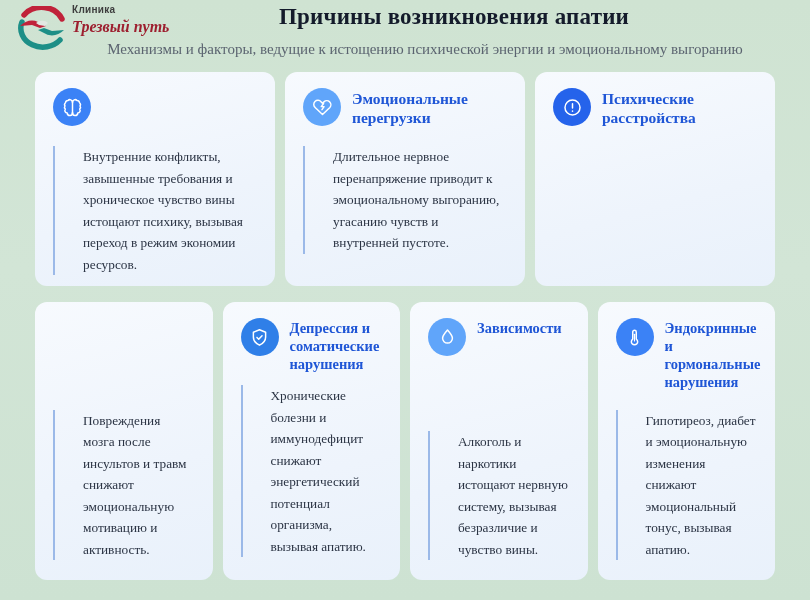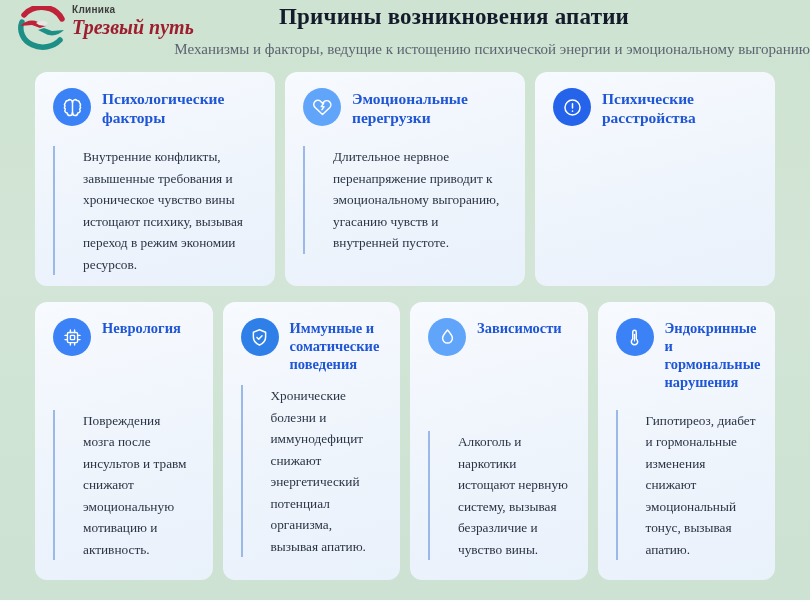--- a/index.html
+++ b/index.html
@@ -51,21 +51,21 @@
     font-size: 10px;
     font-weight: bold;
     color: #3d3d3d;
     letter-spacing: .3px;
     line-height: 12px;
   }
   .logo-name {
     font-family: "Liberation Serif", serif;
     font-style: italic;
     font-weight: bold;
-    font-size: 20px;
+    font-size: 16px;
     color: #9d1f2f;
     line-height: 22px;
     white-space: nowrap;
   }
   .title {
     position: absolute;
     left: 18px;
     right: 0;
     top: 4px;
     text-align: center;
@@ -74,21 +74,21 @@
     color: #141b2b;
     letter-spacing: .2px;
     padding-left: 80px;
     box-sizing: border-box;
   }
   .subtitle {
     position: absolute;
     left: 0;
     right: 0;
     top: 41px;
-    text-align: right;
+    text-align: center;
     font-size: 15px;
     color: #5b6470;
     padding-left: 40px;
     box-sizing: border-box;
   }
 
   
   .row {
     display: flex;
     gap: 10px;
@@ -184,21 +184,20 @@
 
     <div class="card">
       <div class="card-head">
         <div class="icon-circle" style="background:#3b82f6">
           <svg viewBox="0 0 24 24" width="21" height="21" fill="none" stroke="#ffffff" stroke-width="1.7" stroke-linecap="round" stroke-linejoin="round">
             <path d="M12 4.5v15"></path>
             <path d="M12 6a3 3 0 0 0-5.2-2A2.6 2.6 0 0 0 4 6.6a2.7 2.7 0 0 0-.6 3.6 2.8 2.8 0 0 0 .4 3.6A2.9 2.9 0 0 0 6 18.4 3 3 0 0 0 12 18"></path>
             <path d="M12 6a3 3 0 0 1 5.2-2A2.6 2.6 0 0 1 20 6.6a2.7 2.7 0 0 1 .6 3.6 2.8 2.8 0 0 1-.4 3.6A2.9 2.9 0 0 1 18 18.4 3 3 0 0 1 12 18"></path>
           </svg>
         </div>
-        <div class="card-title">Психологические факторы</div>
       </div>
       <div class="card-body">Внутренние конфликты, завышенные требования и хроническое чувство вины истощают психику, вызывая переход в режим экономии ресурсов.</div>
     </div>
 
     <div class="card">
       <div class="card-head">
         <div class="icon-circle" style="background:#60a5fa">
           <svg viewBox="0 0 24 24" width="21" height="21" fill="none" stroke="#ffffff" stroke-width="1.7" stroke-linecap="round" stroke-linejoin="round">
             <path d="M20.2 5.6a4.7 4.7 0 0 0-6.6 0L12 7.1l-1.6-1.5a4.7 4.7 0 1 0-6.6 6.6l1.6 1.5L12 20l6.6-6.3 1.6-1.5a4.7 4.7 0 0 0 0-6.6z"></path>
             <path d="M13.2 7.4 10.6 11h3.2l-2.4 3.5"></path>
@@ -220,43 +219,33 @@
         </div>
         <div class="card-title">Психические расстройства</div>
       </div>
     </div>
 
   </div>
 
   <div class="row row-bottom">
 
     <div class="card">
-      <div class="card-head">
-        <div class="icon-circle" style="background:#3b82f6">
-          <svg viewBox="0 0 24 24" width="21" height="21" fill="none" stroke="#ffffff" stroke-width="1.6" stroke-linecap="round" stroke-linejoin="round">
-            <rect x="6.2" y="6.2" width="11.6" height="11.6" rx="1.6"></rect>
-            <rect x="9.6" y="9.6" width="4.8" height="4.8" rx="0.8"></rect>
-            <path d="M9.6 3.4v2.8M14.4 3.4v2.8M9.6 17.8v2.8M14.4 17.8v2.8M3.4 9.6h2.8M3.4 14.4h2.8M17.8 9.6h2.8M17.8 14.4h2.8"></path>
-          </svg>
-        </div>
-        <div class="card-title">Неврология</div>
-      </div>
       <div class="spacer"></div>
       <div class="card-body card-b-neuro">Повреждения мозга после инсультов и травм снижают эмоциональную мотивацию и активность.</div>
     </div>
 
     <div class="card">
       <div class="card-head">
         <div class="icon-circle" style="background:#2f7fe8">
           <svg viewBox="0 0 24 24" width="21" height="21" fill="none" stroke="#ffffff" stroke-width="1.7" stroke-linecap="round" stroke-linejoin="round">
             <path d="M12 3.2 5 6v5.4c0 4.2 2.9 7.4 7 9.4 4.1-2 7-5.2 7-9.4V6z"></path>
             <path d="M9.1 11.9l2 2 3.8-3.9"></path>
           </svg>
         </div>
-        <div class="card-title">Иммунные и соматические поведения</div>
+        <div class="card-title">Депрессия и соматические нарушения</div>
       </div>
       <div class="card-body" style="margin-top:12px">Хронические болезни и иммунодефицит снижают энергетический потенциал организма, вызывая апатию.</div>
     </div>
 
     <div class="card">
       <div class="card-head">
         <div class="icon-circle" style="background:#60a5fa">
           <svg viewBox="0 0 24 24" width="21" height="21" fill="none" stroke="#ffffff" stroke-width="1.7" stroke-linecap="round" stroke-linejoin="round">
             <path d="M12 3.4c3.3 3.7 5.6 6.6 5.6 9.4A5.6 5.6 0 0 1 6.4 12.8c0-2.8 2.3-5.7 5.6-9.4z"></path>
           </svg>
@@ -271,17 +260,17 @@
       <div class="card-head">
         <div class="icon-circle" style="background:#3b82f6">
           <svg viewBox="0 0 24 24" width="21" height="21" fill="none" stroke="#ffffff" stroke-width="1.7" stroke-linecap="round" stroke-linejoin="round">
             <path d="M12 3.6a2 2 0 0 0-2 2v8.2a3.6 3.6 0 1 0 4 0V5.6a2 2 0 0 0-2-2z"></path>
             <path d="M12 8.4v7.6" stroke-width="1.3"></path>
           </svg>
         </div>
         <div class="card-title">Эндокринные и гормональные нарушения</div>
       </div>
       <div class="spacer"></div>
-      <div class="card-body">Гипотиреоз, диабет и гормональные изменения снижают эмоциональный тонус, вызывая апатию.</div>
+      <div class="card-body">Гипотиреоз, диабет и эмоциональную изменения снижают эмоциональный тонус, вызывая апатию.</div>
     </div>
 
   </div>
 </div>
 
 </body></html>

